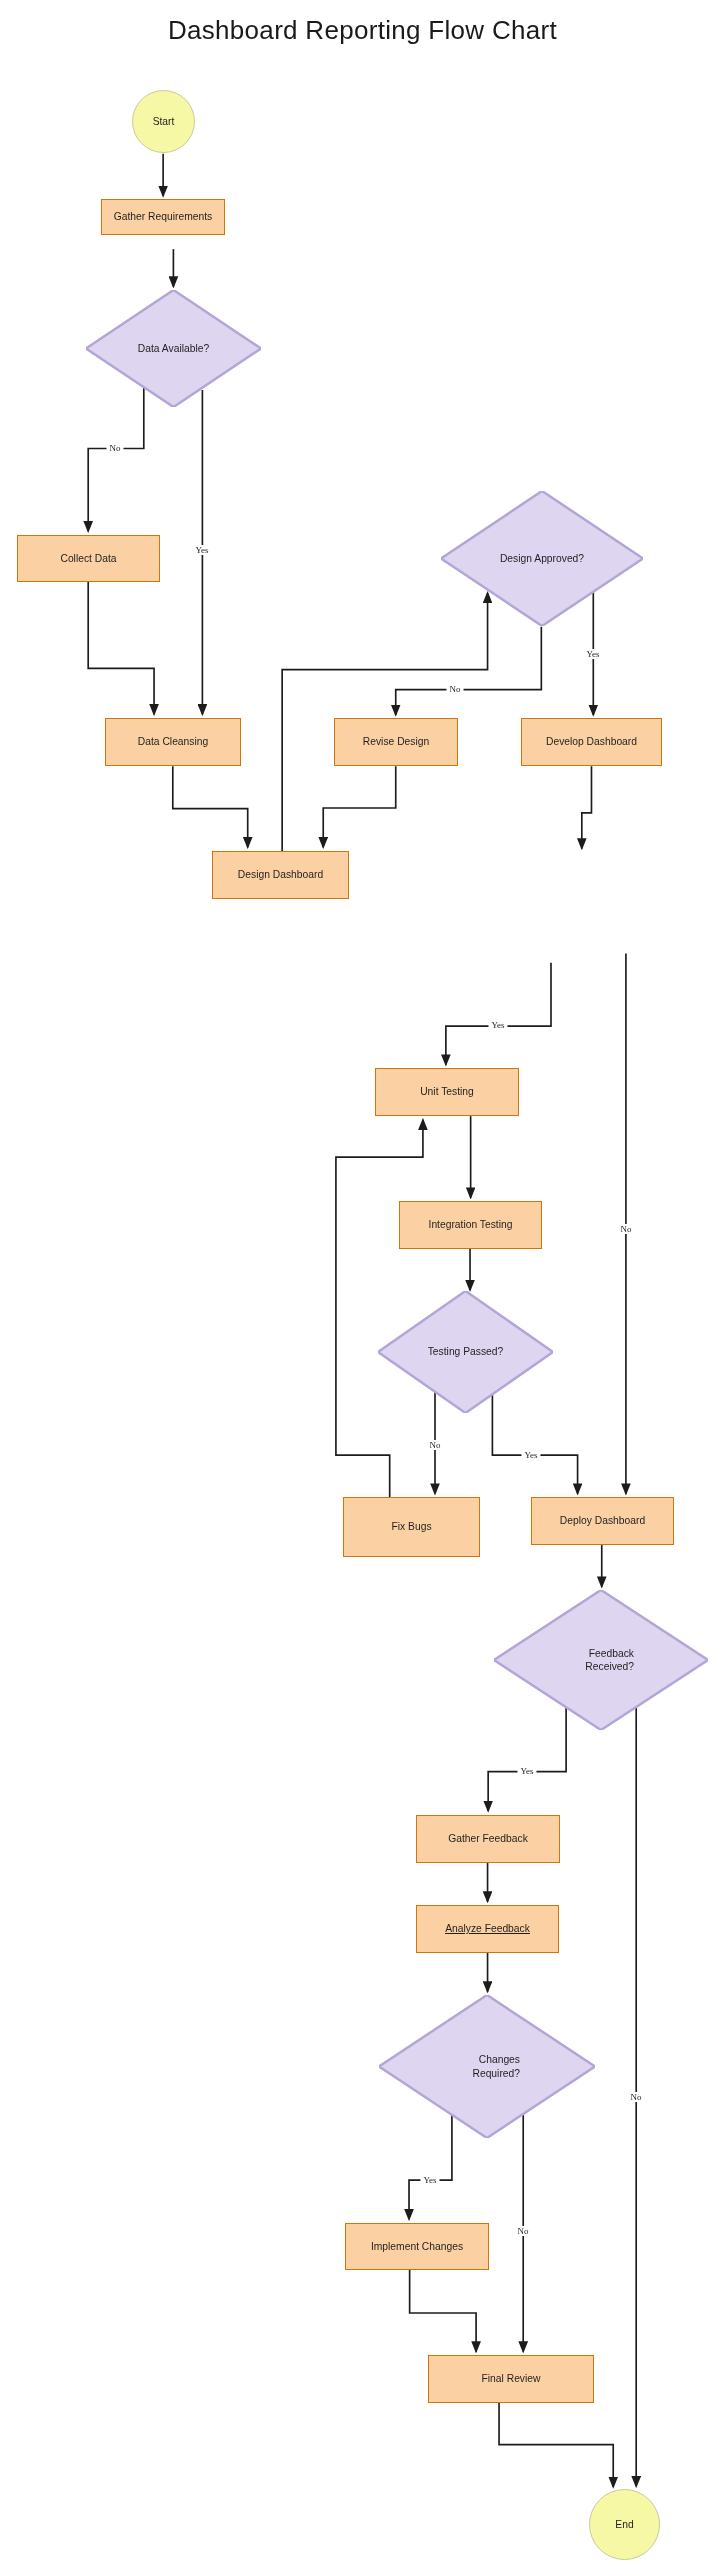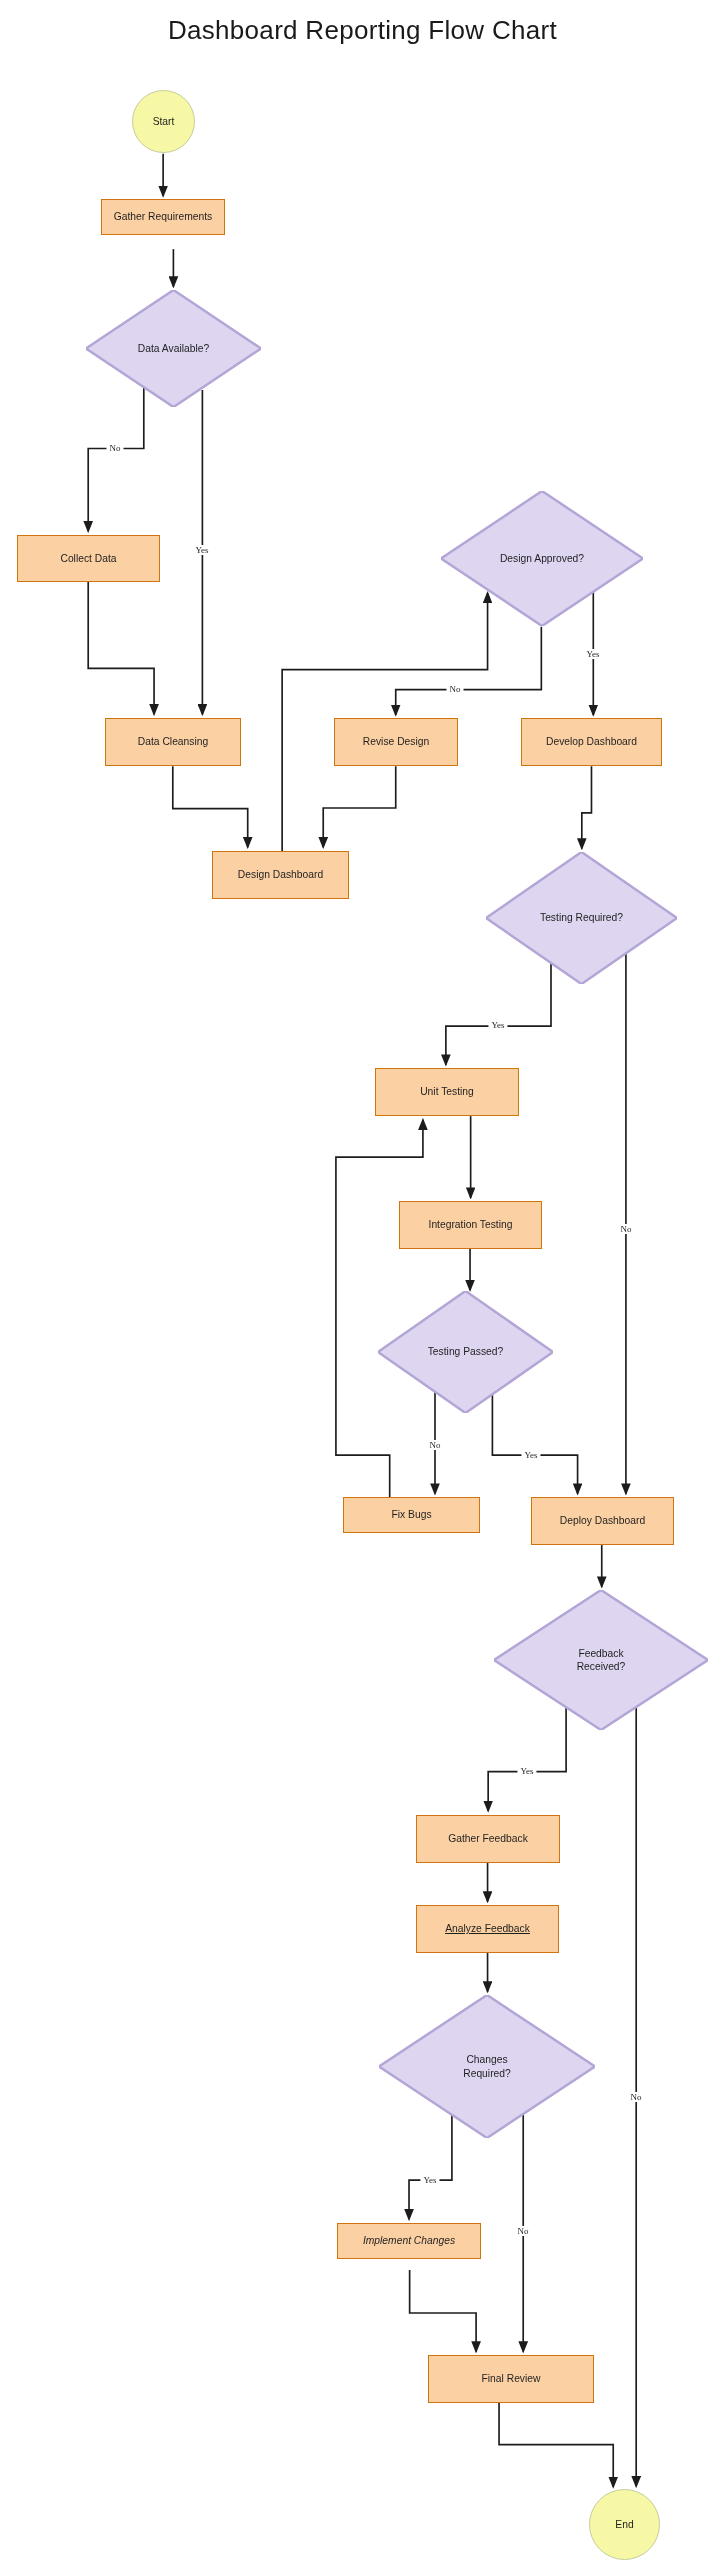--- a/index.html
+++ b/index.html
@@ -20,21 +20,21 @@
   #edges polyline {
     fill:none;
     stroke:var(--line, #1c1c1c);
     stroke-width:2.75;
   }
   .node {
     position:absolute;
     display:flex; align-items:center; justify-content:center;
     box-sizing:border-box;
     font-size:10.3px; color:var(--text, #1f1f1f);
-    text-align:center;
+    text-align:right;
   }
   .rect {
     background:var(--process-fill, #fbd1a4);
     border:1.8px solid var(--process-stroke, #d0740d);
   }
   .circle {
     background:var(--terminal-fill, #f7f8a5);
     border:1.8px solid var(--terminal-stroke, #c6cc9c);
     border-radius:50%;
   }
@@ -126,56 +126,50 @@
   </div>
   <div class="node rect" style="left:212px; top:851px; width:137px; height:48px;">
     <span class="lbl nowrap">Design Dashboard</span>
   </div>
   <div class="node rect" style="left:375px; top:1068px; width:144px; height:48px;">
     <span class="lbl nowrap">Unit Testing</span>
   </div>
   <div class="node rect" style="left:399px; top:1201px; width:143px; height:48px;">
     <span class="lbl nowrap">Integration Testing</span>
   </div>
-  <div class="node rect" style="left:343px; top:1497px; width:137px; height:36px;">
+  <div class="node rect" style="left:343px; top:1497px; width:137px; height:60px;">
     <span class="lbl nowrap">Fix Bugs</span>
   </div>
   <div class="node rect" style="left:531px; top:1497px; width:143px; height:48px;">
     <span class="lbl nowrap">Deploy Dashboard</span>
   </div>
   <div class="node rect" style="left:416px; top:1815px; width:144px; height:48px;">
     <span class="lbl nowrap">Gather Feedback</span>
   </div>
   <div class="node rect" style="left:416px; top:1905px; width:143px; height:48px;text-decoration:underline;">
     <span class="lbl nowrap">Analyze Feedback</span>
   </div>
-  <div class="node rect" style="left:337px; top:2223px; width:144px; height:36px;font-style:italic;">
+  <div class="node rect" style="left:345px; top:2223px; width:144px; height:47px;">
     <span class="lbl nowrap">Implement Changes</span>
   </div>
   <div class="node rect" style="left:428px; top:2355px; width:166px; height:48px;">
     <span class="lbl nowrap">Final Review</span>
   </div>
 
   <div class="node diamond" style="left:441px; top:491px; width:202px; height:135px;">
     <svg class="shape" viewBox="0 0 100 100" preserveAspectRatio="none">
         <polygon points="50,0 100,50 50,100 0,50" vector-effect="non-scaling-stroke"></polygon>
       </svg>
     <span class="lbl nowrap">Design Approved?</span>
   </div>
   <div class="node diamond" style="left:86px; top:290px; width:175px; height:117px;">
     <svg class="shape" viewBox="0 0 100 100" preserveAspectRatio="none">
         <polygon points="50,0 100,50 50,100 0,50" vector-effect="non-scaling-stroke"></polygon>
       </svg>
     <span class="lbl nowrap">Data Available?</span>
-  </div>
-  <div class="node diamond" style="left:486px; top:852px; width:191px; height:132px;">
-    <svg class="shape" viewBox="0 0 100 100" preserveAspectRatio="none">
-        <polygon points="50,0 100,50 50,100 0,50" vector-effect="non-scaling-stroke"></polygon>
-      </svg>
-    <span class="lbl nowrap">Testing Required?</span>
   </div>
   <div class="node diamond" style="left:378px; top:1291px; width:175px; height:122px;">
     <svg class="shape" viewBox="0 0 100 100" preserveAspectRatio="none">
         <polygon points="50,0 100,50 50,100 0,50" vector-effect="non-scaling-stroke"></polygon>
       </svg>
     <span class="lbl nowrap">Testing Passed?</span>
   </div>
   <div class="node diamond" style="left:494px; top:1590px; width:214px; height:140px;">
     <svg class="shape" viewBox="0 0 100 100" preserveAspectRatio="none">
         <polygon points="50,0 100,50 50,100 0,50" vector-effect="non-scaling-stroke"></polygon>

